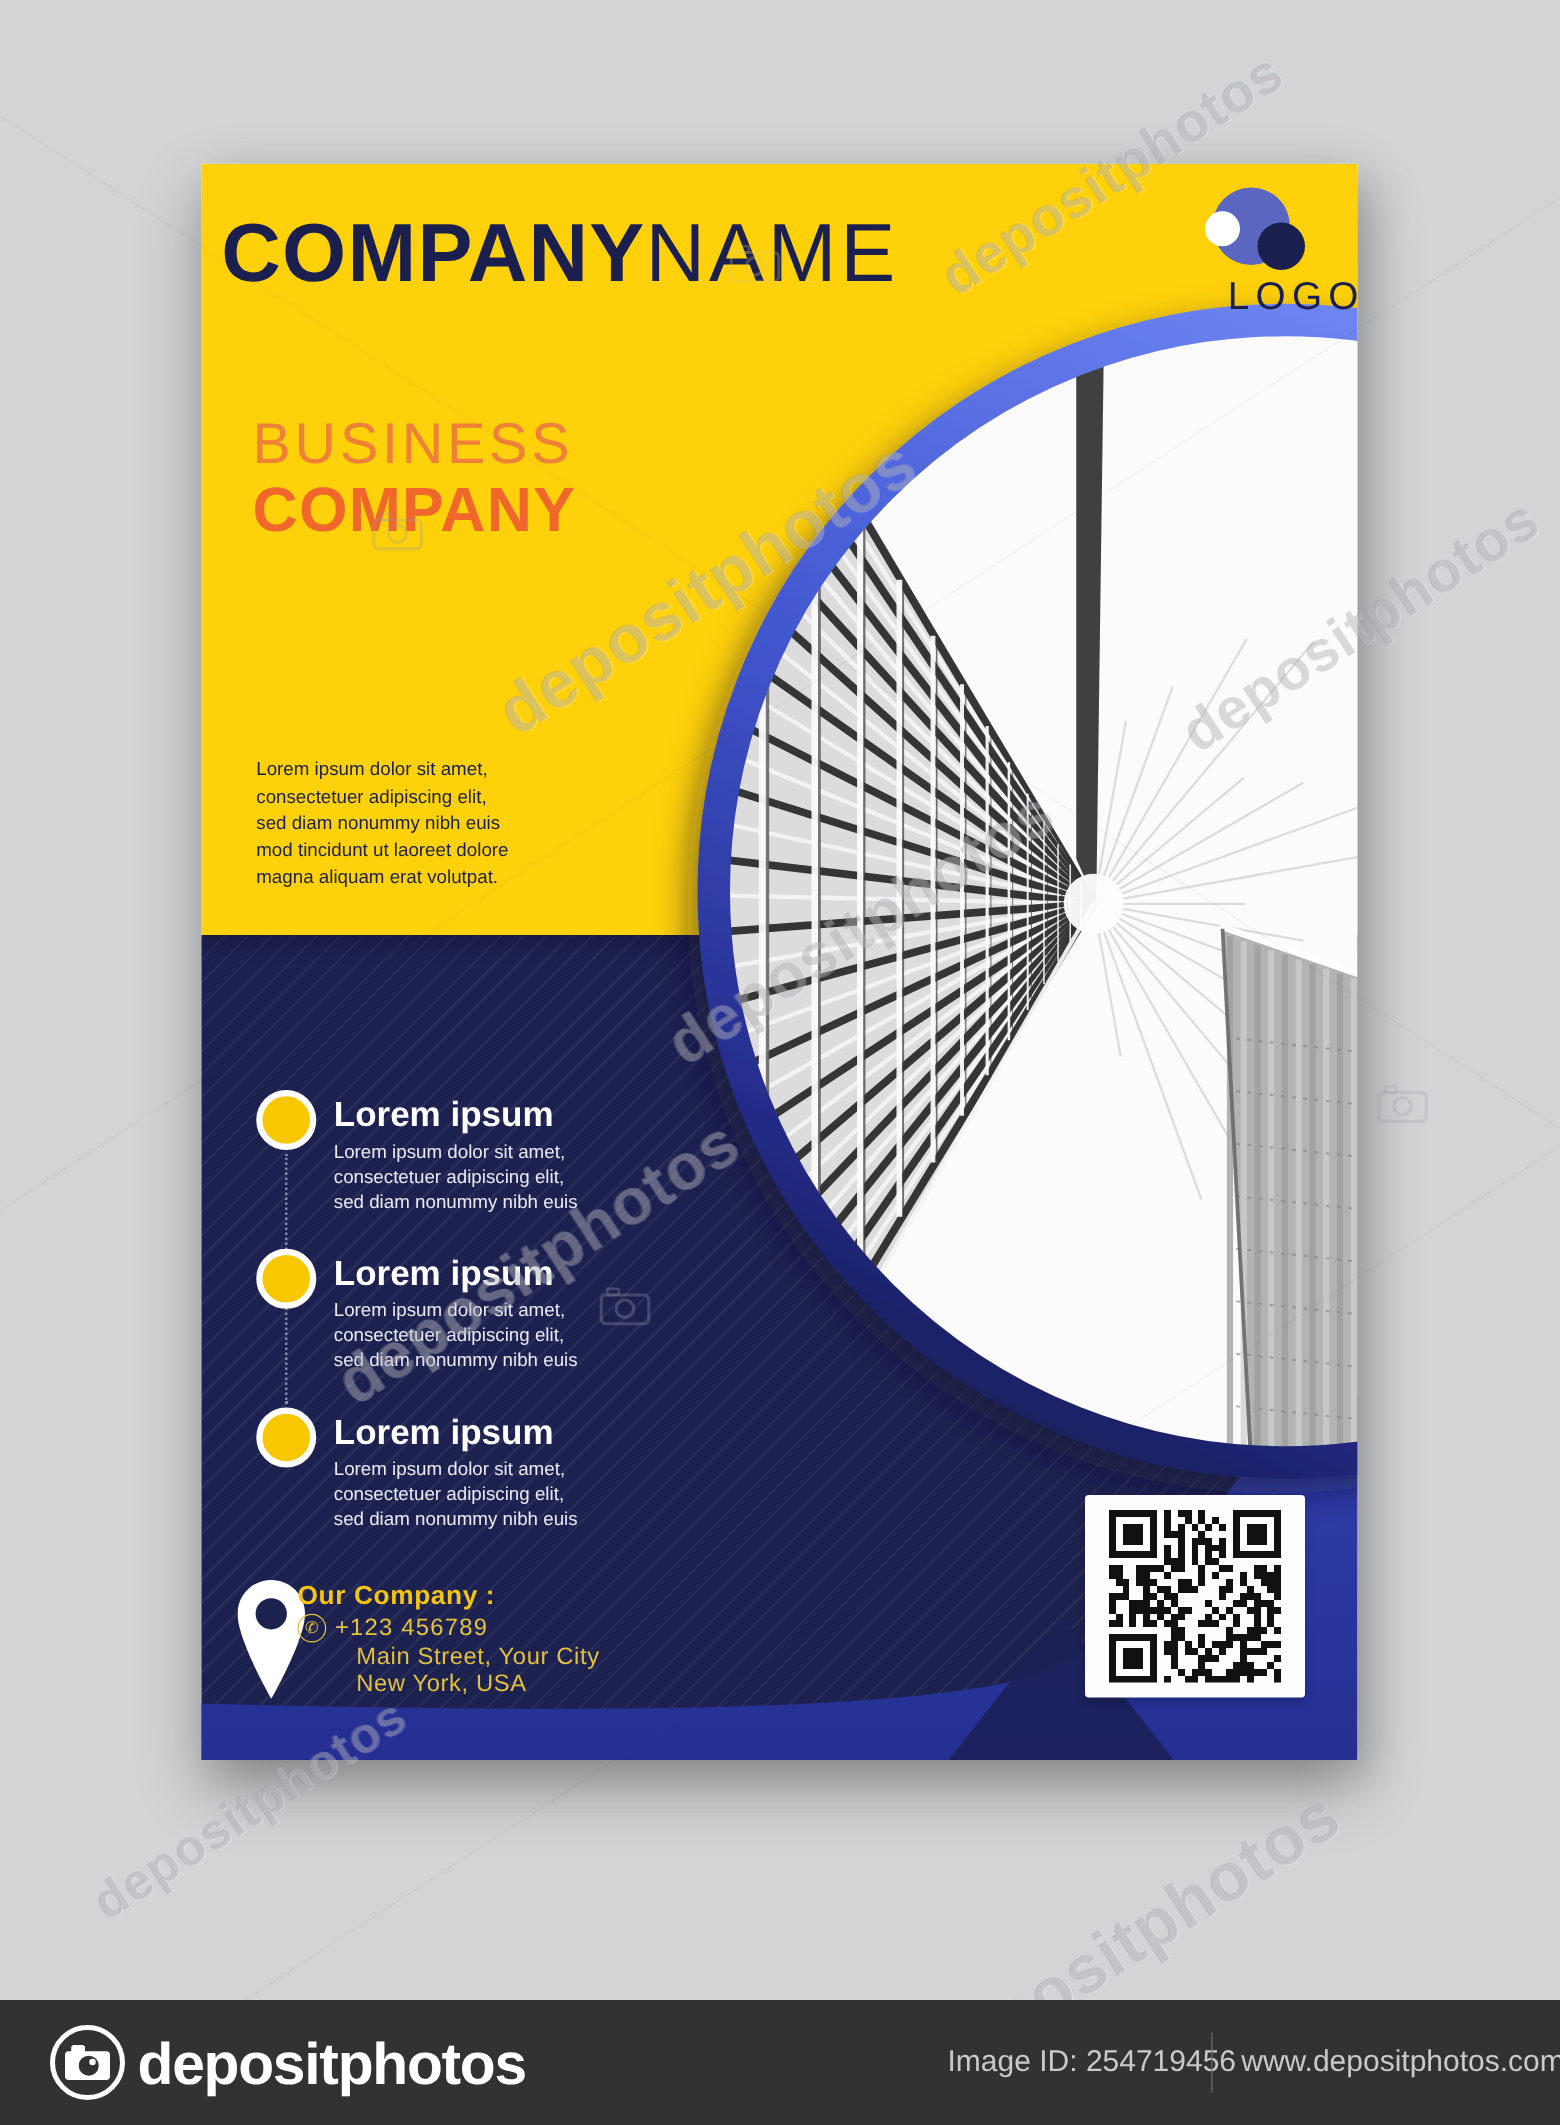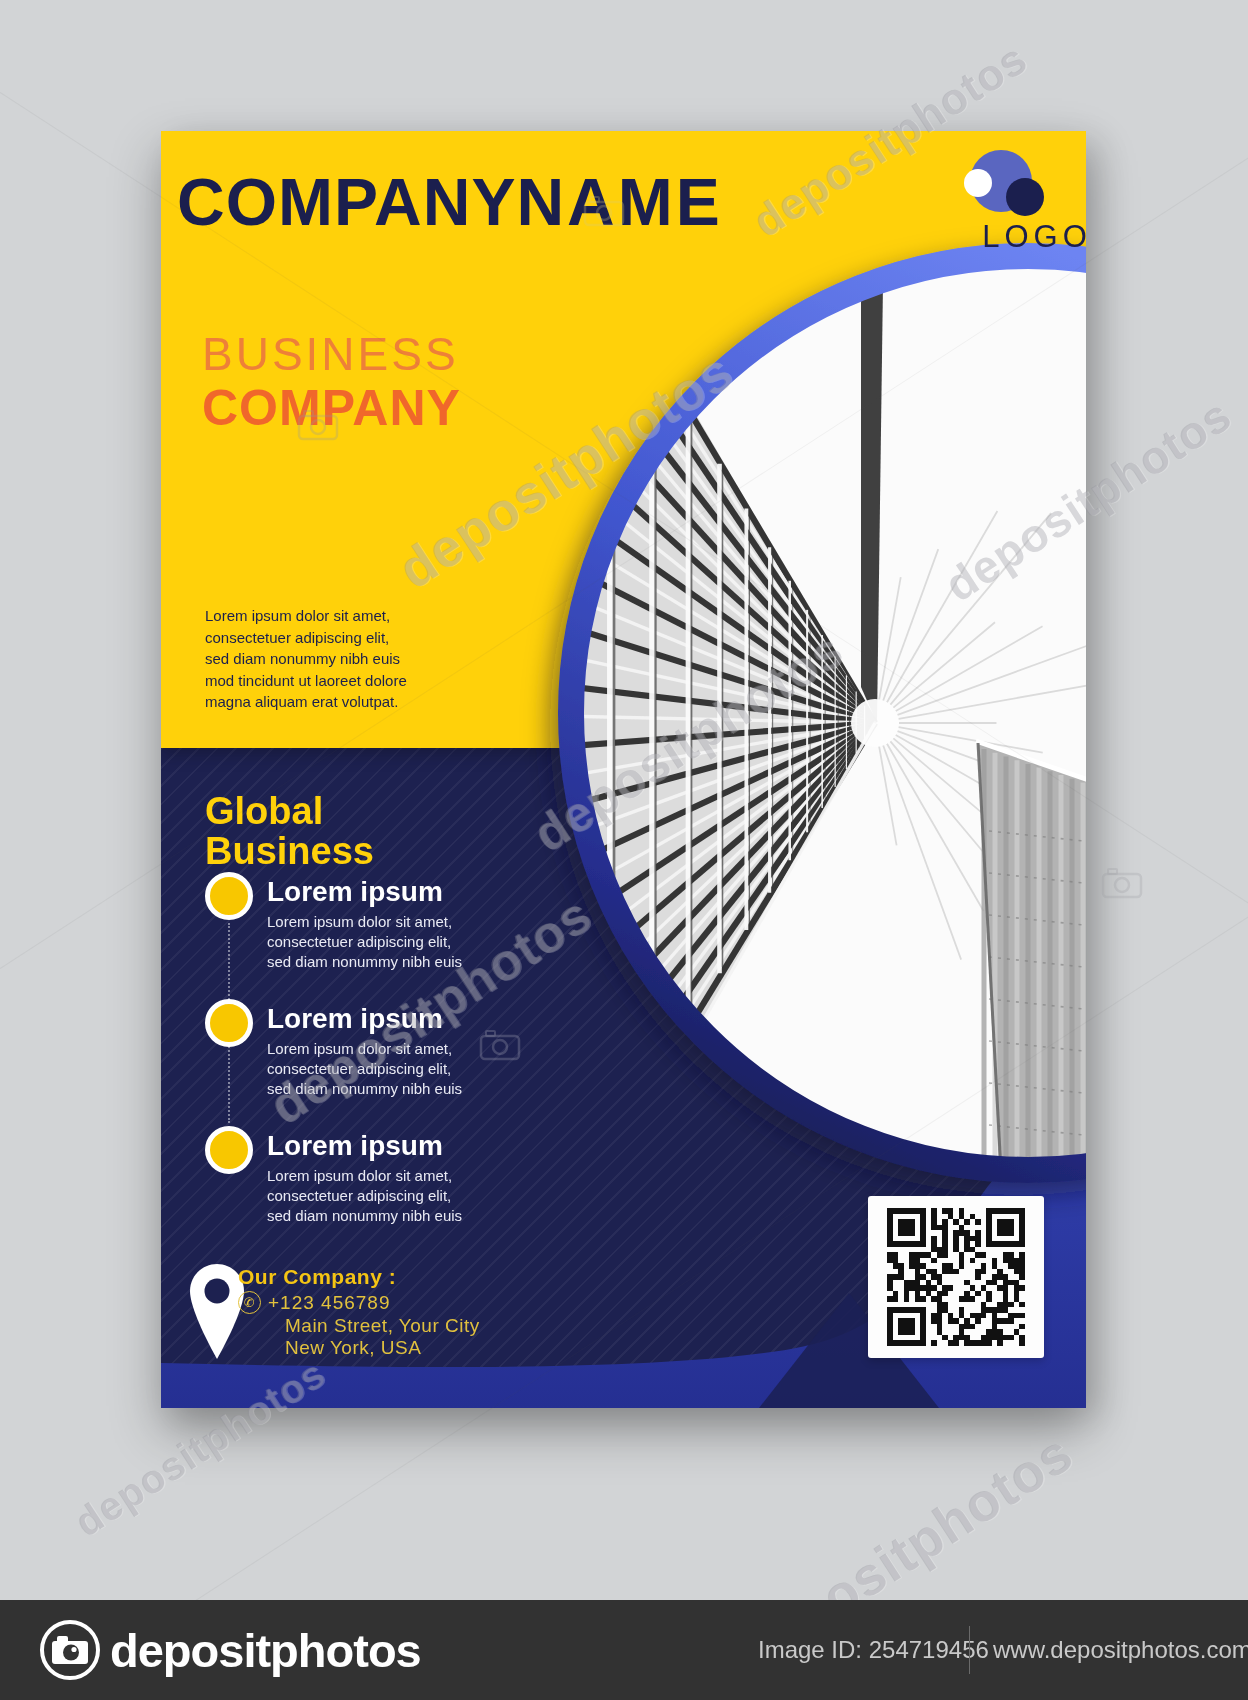--- a/index.html
+++ b/index.html
@@ -11,21 +11,21 @@
   .sec-navy{position:absolute;left:0;top:617px;width:925px;height:660px;background:#1d2150;z-index:1;}
   .sec-navy .stripes{position:absolute;inset:0;
      background:repeating-linear-gradient(135deg, rgba(255,255,255,.05) 0 2px, transparent 2px 13px);}
   .sec-yellow{position:absolute;left:0;top:0;width:925px;height:617px;background:#ffd10a;z-index:1;
      box-shadow:0 7px 14px rgba(15,15,35,.38);}
   #flyer-svg{position:absolute;left:0;top:0;z-index:2;}
   
   .brandline{position:absolute;left:16px;top:38px;z-index:3;font-size:66px;line-height:1;color:#1b1f4e;
              letter-spacing:1px;white-space:nowrap;}
   .brandline .b{font-weight:800;}
-  .brandline .l{font-weight:700;letter-spacing:3px;margin-top:24px;}
+  .brandline .l{font-weight:400;letter-spacing:3px;margin-top:24px;}
   .logo{position:absolute;z-index:3;border-radius:50%;}
   #logo-big{left:809px;top:19px;width:62px;height:62px;background:#5a66c0;}
   #logo-white{left:803px;top:38px;width:28px;height:28px;background:#ffffff;}
   #logo-navy{left:845px;top:47px;width:38px;height:38px;background:#1b1f4e;}
   #logo-word{position:absolute;left:816px;top:88px;width:120px;z-index:3;font-size:31px;font-weight:400;
              letter-spacing:5px;color:#1b1f4e;text-align:center;}
   
   #hero{position:absolute;left:41px;top:200px;z-index:3;line-height:1;}
   #hero .thin{font-size:46px;font-weight:400;letter-spacing:3px;color:#ee8038;}
   #hero .bold{font-size:50px;font-weight:800;letter-spacing:1px;color:#f0672b;margin-top:6px;}
@@ -247,24 +247,20 @@
       <div class="thin">BUSINESS</div>
       <div class="bold">COMPANY</div>
     </div>
 
     <div id="about-body">Lorem ipsum dolor sit amet,
 consectetuer adipiscing elit,
 sed diam nonummy nibh euis
 mod tincidunt ut laoreet dolore
 magna aliquam erat volutpat.</div>
 
-    <div id="global-title">
-      <div>Global</div>
-      <div>Business</div>
-    </div>
     <div id="connector"></div>
 
     <div class="bullet" style="top:747px;">
       <div class="dot"></div>
       <div class="bt">Lorem ipsum</div>
       <div class="bb">Lorem ipsum dolor sit amet,
 consectetuer adipiscing elit,
 sed diam nonummy nibh euis</div>
     </div>
     <div class="bullet" style="top:874px;">

